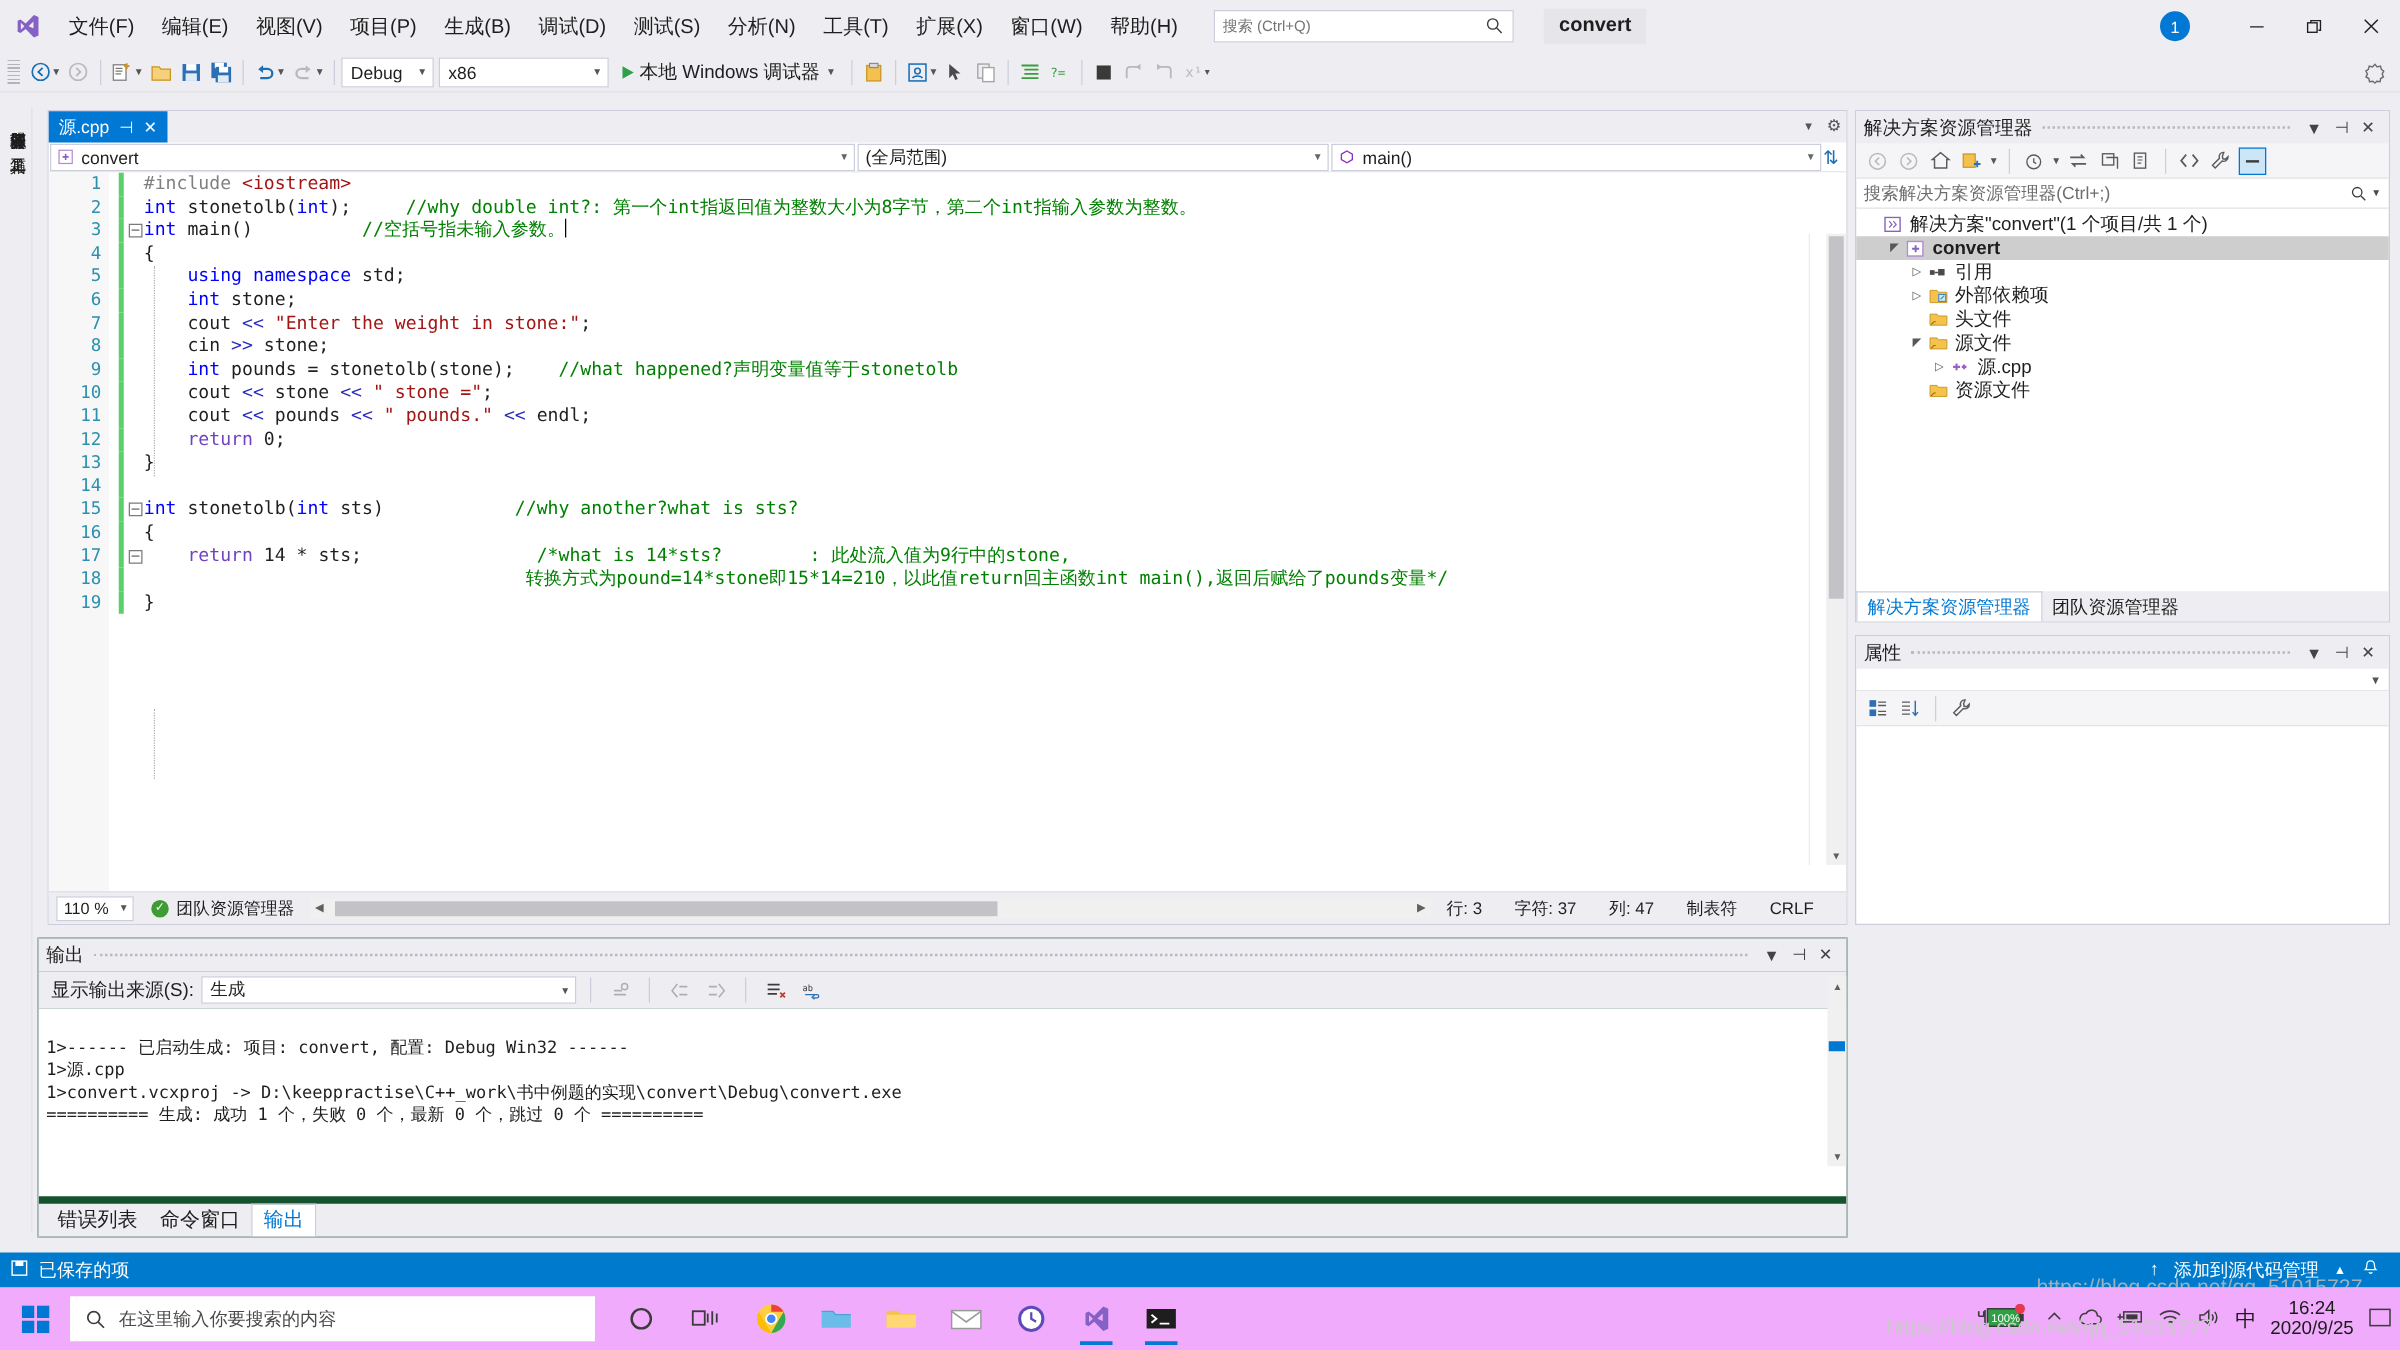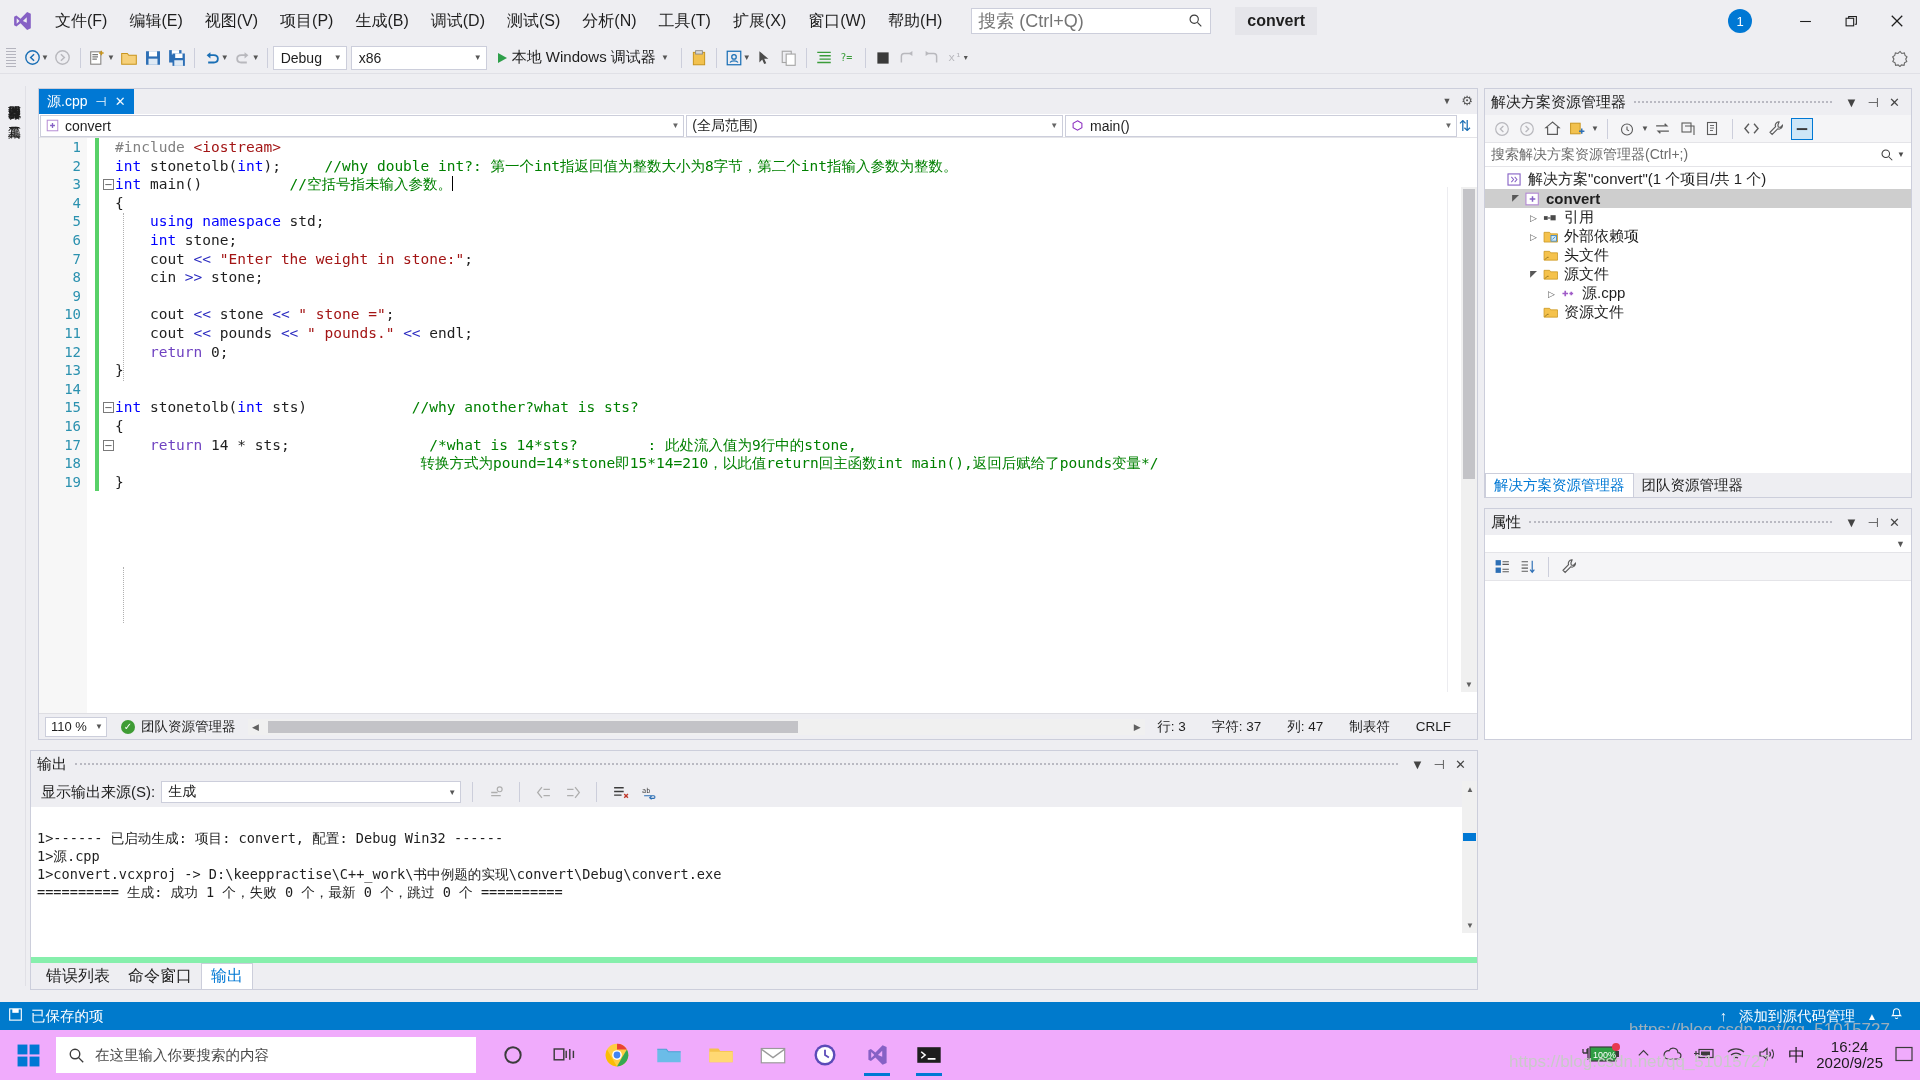--- a/index.html
+++ b/index.html
@@ -14,21 +14,21 @@
   .app { position:relative; width:1920px; height:1080px; background:#eeeef2; }
 
   
   .titlebar { position:absolute; left:0; top:0; width:1920px; height:42px; background:#eeeef2; display:flex; align-items:center; }
   .vs-logo { width:44px; height:42px; display:flex; align-items:center; justify-content:center; }
   .vs-logo svg { width:22px; height:22px; }
   .menu { display:flex; align-items:center; height:42px; }
   .menu-item { padding:4px 11px; font-size:16px; color:#1e1e1e; white-space:nowrap; cursor:default; }
   .searchbox { margin-left:18px; width:240px; height:26px; background:#ffffff; border:1px solid #cccedb;
       display:flex; align-items:center; padding:0 6px; position:relative; }
-  .searchbox input { border:0; outline:0; width:100%; font-size:18px; color:#6d6d6d;
+  .searchbox input { border:0; outline:0; width:100%; font-size:12px; color:#6d6d6d;
       font-family:"Liberation Sans", sans-serif; background:transparent; }
   .searchbox .mag { position:absolute; right:7px; top:4px; }
   .sol-chip { margin-left:24px; background:#e5e5ea; padding:5px 12px; font-weight:bold; font-size:16px; color:#1e1e1e; }
   .tb-right { position:absolute; right:0; top:0; height:42px; display:flex; align-items:center; }
   .notif-badge { width:24px; height:24px; border-radius:50%; background:#0078d4; color:#fff; font-size:13px;
       display:flex; align-items:center; justify-content:center; margin-right:30px; }
   .wbtn { width:46px; height:42px; display:flex; align-items:center; justify-content:center; color:#1e1e1e; font-size:16px; }
 
   
   .toolbar { position:absolute; left:0; top:42px; width:1920px; height:32px; background:#eeeef2;
@@ -118,21 +118,21 @@
   .se-tabs { position:absolute; left:0; bottom:0; width:100%; height:24px; background:#eeeef2; display:flex; align-items:stretch; }
   .se-tab { padding:0 8px; display:flex; align-items:center; font-size:14.5px; color:#1e1e1e; }
   .se-tab.active { background:#fff; color:#0078d4; border:1px solid #cccedb; border-bottom:none; }
 
   
   .props { position:absolute; left:1484px; top:508px; width:428px; height:232px; background:#fff; border:1px solid #cccedb; }
   .props-sub { height:18px; border-bottom:1px solid #e4e4e8; display:flex; justify-content:flex-end; align-items:center; padding-right:6px; color:#555; font-size:9px; }
   .props-tb { height:28px; display:flex; align-items:center; gap:4px; padding:0 6px; border-bottom:1px solid #e4e4e8; background:#f5f5f7; }
 
   
-  .outpane { position:absolute; left:30px; top:750px; width:1448px; height:240px; background:#86efac; border:1px solid #cccedb; }
+  .outpane { position:absolute; left:30px; top:750px; width:1448px; height:240px; background:#14532d; border:1px solid #cccedb; }
   .out-tb { height:30px; display:flex; align-items:center; gap:6px; padding:0 10px; background:#eeeef2; }
   .out-combo { width:300px; height:22px; border:1px solid #cccedb; background:#fff; display:flex; align-items:center;
       justify-content:space-between; padding:0 4px 0 6px; font-size:14px; }
   .out-ic { width:24px;height:24px;display:flex;align-items:center;justify-content:center;color:#9a9a9a; }
   .out-body { position:relative; height:150px; background:#fff; font-family:"DejaVu Sans Mono","Liberation Mono",monospace;
       font-size:13.6px; line-height:18px; padding:4px 0 0 6px; color:#1e1e1e; overflow:hidden; white-space:pre; }
   .out-scroll { position:absolute; right:0; top:30px; width:15px; height:152px; background:#f0f0f0; }
   .out-thumb { position:absolute; right:1px; top:52px; width:13px; height:8px; background:#0078d4; }
   .out-tabs { position:absolute; left:0; bottom:0; height:26px; width:100%; background:#eeeef2; display:flex; align-items:stretch; padding-left:6px; }
   .out-tab { padding:0 9px; display:flex; align-items:center; font-size:16px; }
@@ -411,21 +411,21 @@
       <div class="gutter-bg"></div>
       <div id="code-lines">
           <div class="codeline"><span class="ln">1</span><span class="chgbar"></span><span class="ctext"><span class="pp">#include </span><span class="st">&lt;iostream&gt;</span></span></div>
           <div class="codeline"><span class="ln">2</span><span class="chgbar"></span><span class="ctext"><span class="k">int</span><span class="id"> stonetolb(</span><span class="k">int</span><span class="id">);     </span><span class="cm">//why double int?: 第一个int指返回值为整数大小为8字节，第二个int指输入参数为整数。</span></span></div>
           <div class="codeline"><span class="ln">3</span><span class="chgbar"></span><span class="glyph">−</span><span class="ctext"><span class="k">int</span><span class="id"> main()          </span><span class="cm">//空括号指未输入参数。</span><span class="cursor"></span></span></div>
           <div class="codeline"><span class="ln">4</span><span class="chgbar"></span><span class="ctext"><span class="id">{</span></span></div>
           <div class="codeline"><span class="ln">5</span><span class="chgbar"></span><span class="ctext"><span class="id">    </span><span class="k">using namespace</span><span class="id"> std;</span></span></div>
           <div class="codeline"><span class="ln">6</span><span class="chgbar"></span><span class="ctext"><span class="id">    </span><span class="k">int</span><span class="id"> stone;</span></span></div>
           <div class="codeline"><span class="ln">7</span><span class="chgbar"></span><span class="ctext"><span class="id">    cout </span><span class="kk">&lt;&lt;</span><span class="id"> </span><span class="st">"Enter the weight in stone:"</span><span class="id">;</span></span></div>
           <div class="codeline"><span class="ln">8</span><span class="chgbar"></span><span class="ctext"><span class="id">    cin </span><span class="kk">&gt;&gt;</span><span class="id"> stone;</span></span></div>
-          <div class="codeline"><span class="ln">9</span><span class="chgbar"></span></div>
+          <div class="codeline"><span class="ln">9</span><span class="chgbar"></span><span class="ctext"><span class="id">    </span><span class="k">int</span><span class="id"> pounds = stonetolb(stone);    </span><span class="cm">//what happened?声明变量值等于stonetolb</span></span></div>
           <div class="codeline"><span class="ln">10</span><span class="chgbar"></span><span class="ctext"><span class="id">    cout </span><span class="kk">&lt;&lt;</span><span class="id"> stone </span><span class="kk">&lt;&lt;</span><span class="id"> </span><span class="st">" stone ="</span><span class="id">;</span></span></div>
           <div class="codeline"><span class="ln">11</span><span class="chgbar"></span><span class="ctext"><span class="id">    cout </span><span class="kk">&lt;&lt;</span><span class="id"> pounds </span><span class="kk">&lt;&lt;</span><span class="id"> </span><span class="st">" pounds."</span><span class="id"> </span><span class="kk">&lt;&lt;</span><span class="id"> endl;</span></span></div>
           <div class="codeline"><span class="ln">12</span><span class="chgbar"></span><span class="ctext"><span class="id">    </span><span class="op">return</span><span class="id"> </span><span class="num">0</span><span class="id">;</span></span></div>
           <div class="codeline"><span class="ln">13</span><span class="chgbar"></span><span class="ctext"><span class="id">}</span></span></div>
           <div class="codeline"><span class="ln">14</span><span class="chgbar"></span><span class="ctext"></span></div>
           <div class="codeline"><span class="ln">15</span><span class="chgbar"></span><span class="glyph">−</span><span class="ctext"><span class="k">int</span><span class="id"> stonetolb(</span><span class="k">int</span><span class="id"> sts)            </span><span class="cm">//why another?what is sts?</span></span></div>
           <div class="codeline"><span class="ln">16</span><span class="chgbar"></span><span class="ctext"><span class="id">{</span></span></div>
           <div class="codeline"><span class="ln">17</span><span class="chgbar"></span><span class="glyph">−</span><span class="ctext"><span class="id">    </span><span class="op">return</span><span class="id"> </span><span class="num">14</span><span class="id"> * sts;                </span><span class="cm">/*what is 14*sts?        : 此处流入值为9行中的stone,</span></span></div>
           <div class="codeline"><span class="ln">18</span><span class="chgbar"></span><span class="ctext"><span class="id">                                   </span><span class="cm">转换方式为pound=14*stone即15*14=210，以此值return回主函数int main(),返回后赋给了pounds变量*/</span></span></div>
           <div class="codeline"><span class="ln">19</span><span class="chgbar"></span><span class="ctext"><span class="id">}</span></span></div>

